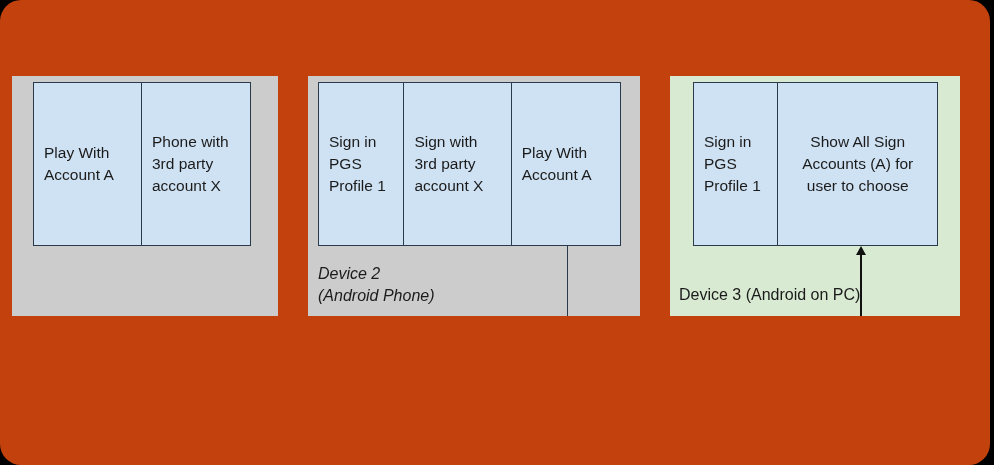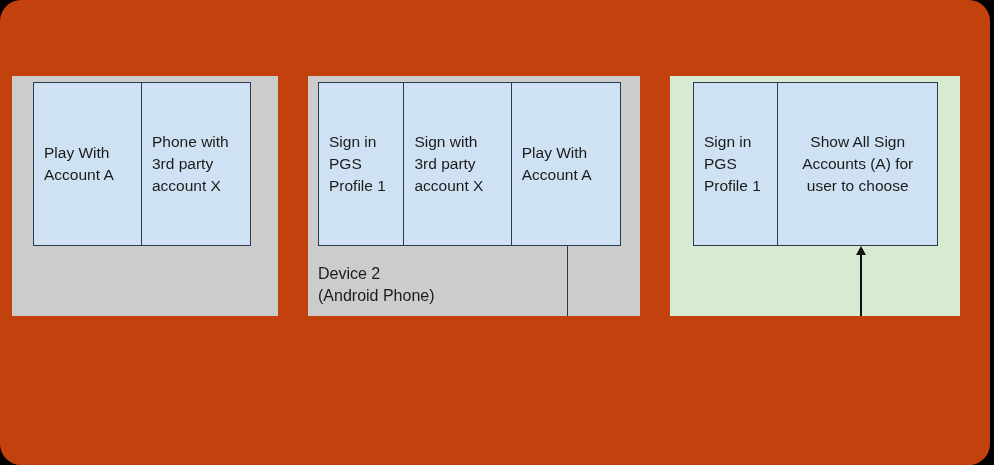--- a/index.html
+++ b/index.html
@@ -85,21 +85,21 @@
   #boxrow-1 .c0 { width: 109px; }
   #boxrow-1 .c1 { width: 109px; }
   #label-1 { left: 22px; top: 284px; }
 
   
   #panel-2 { left: 308px; top: 76px;  width: 332px; height: 240px; }
   #boxrow-2 { left: 318px; top: 82px; width: 303px; height: 164px; }
   #boxrow-2 .c0 { width: 86px; }
   #boxrow-2 .c1 { width: 108px; }
   #boxrow-2 .c2 { width: 109px; }
-  #label-2 { left: 318px; top: 263px; }
+  #label-2 { left: 318px; top: 263px; font-style: italic; }
   #vline-2 { left: 567px; top: 246px; height: 70px; }
 
   
   #panel-3 { left: 670px; top: 76px;  width: 290px; height: 240px; }
   #boxrow-3 { left: 693px; top: 82px; width: 245px; height: 164px; }
   #boxrow-3 .c0 { width: 85px; }
   #boxrow-3 .c1 { width: 160px; }
   #label-3 { left: 679px; top: 284px; }
   #arrow-3-shaft { left: 860px; top: 254px; height: 62px; }
   #arrow-3-head  { left: 856px; top: 246px; }
@@ -145,14 +145,15 @@
 PGS
 Profile 1</div>
     <div class="box-cell c1 cell-center">Show All Sign
 Accounts (A) for
 user to choose</div>
   </div>
 
   <div class="arrow-shaft" id="arrow-3-shaft"></div>
   <div class="arrow-head" id="arrow-3-head"></div>
 
+  <div class="panel-label" id="label-3">Device 3 (Android on PC)</div>
 
 </div>
 
 </body></html>

